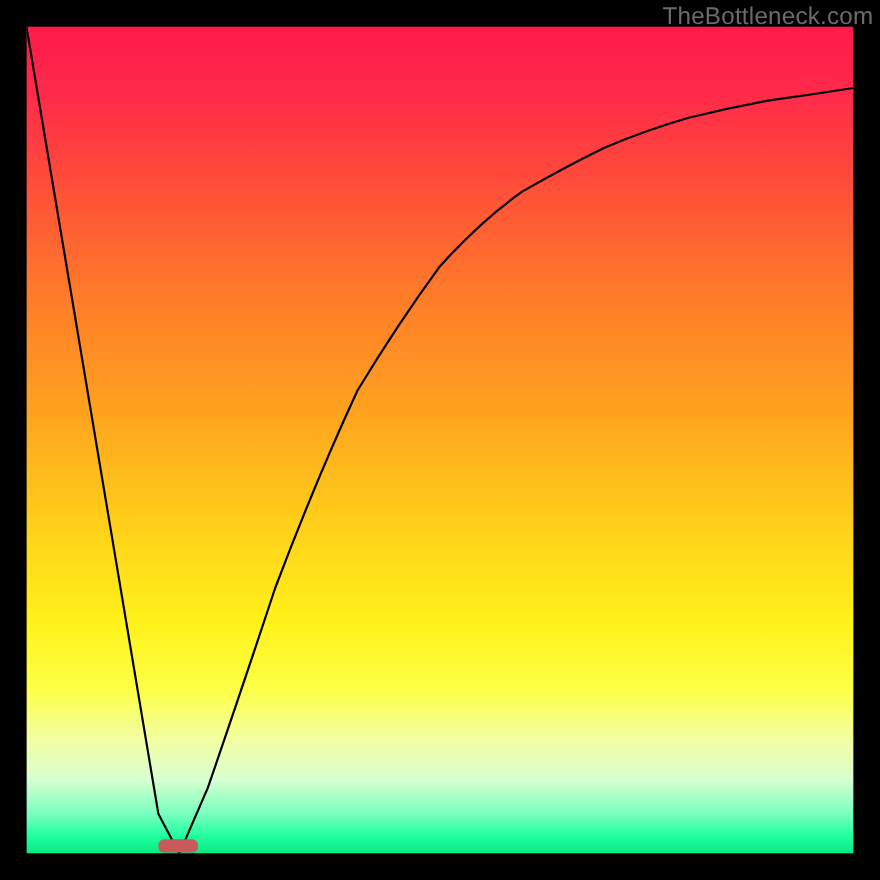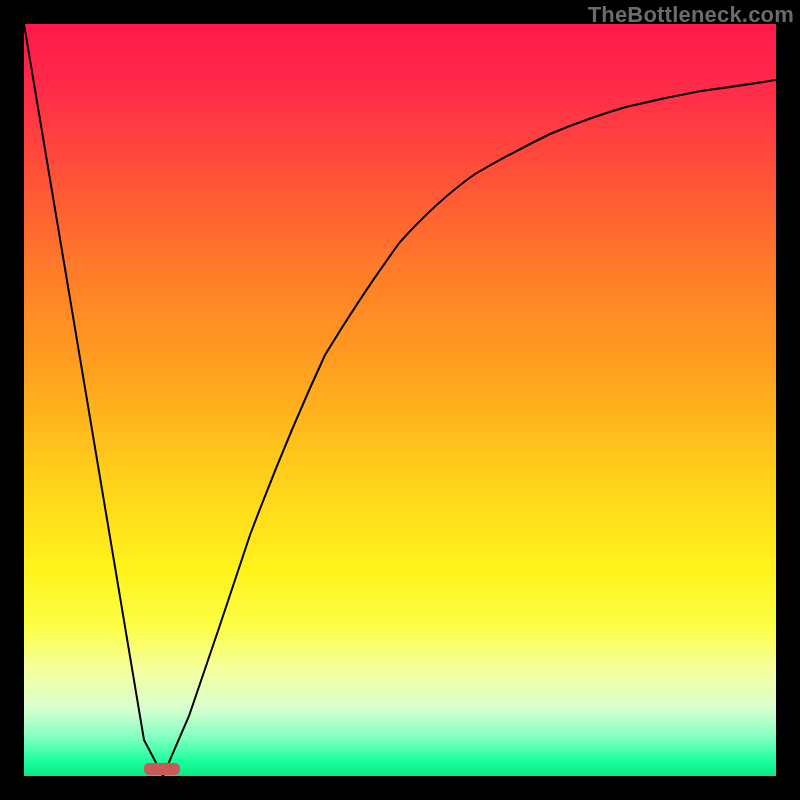--- a/index.html
+++ b/index.html
@@ -13,21 +13,21 @@
       #ffa11f 46%,
       #ffcf1a 60%,
       #fff21a 72%,
       #fdff44 80%,
       #f4ffa0 86%,
       #d8ffd0 91%,
       #7effc0 95%,
       #1cff9e 98%,
       #08e880 100%)}
   svg.curve{position:absolute;inset:0}
-  .watermark{position:absolute;top:2px;right:6px;color:#6b6b6b;font-size:22px;font-weight:700;letter-spacing:0.2px}
+  .watermark{position:absolute;top:2px;right:6px;color:#6b6b6b;font-size:22px;font-weight:400;letter-spacing:0.2px}
   .marker{position:absolute;width:36px;height:12px;border-radius:5px;background:#c85a5a;left:120px;bottom:1px}
 </style>
 </head>
 <body>
 
 <div class="frame">
   <div class="plot">
     <div class="grad"></div>
     <svg class="curve" viewBox="0 0 752 752" preserveAspectRatio="none">
       <path d="M0,0 L120,716 L139,752" fill="none" stroke="#000" stroke-width="2"></path>

